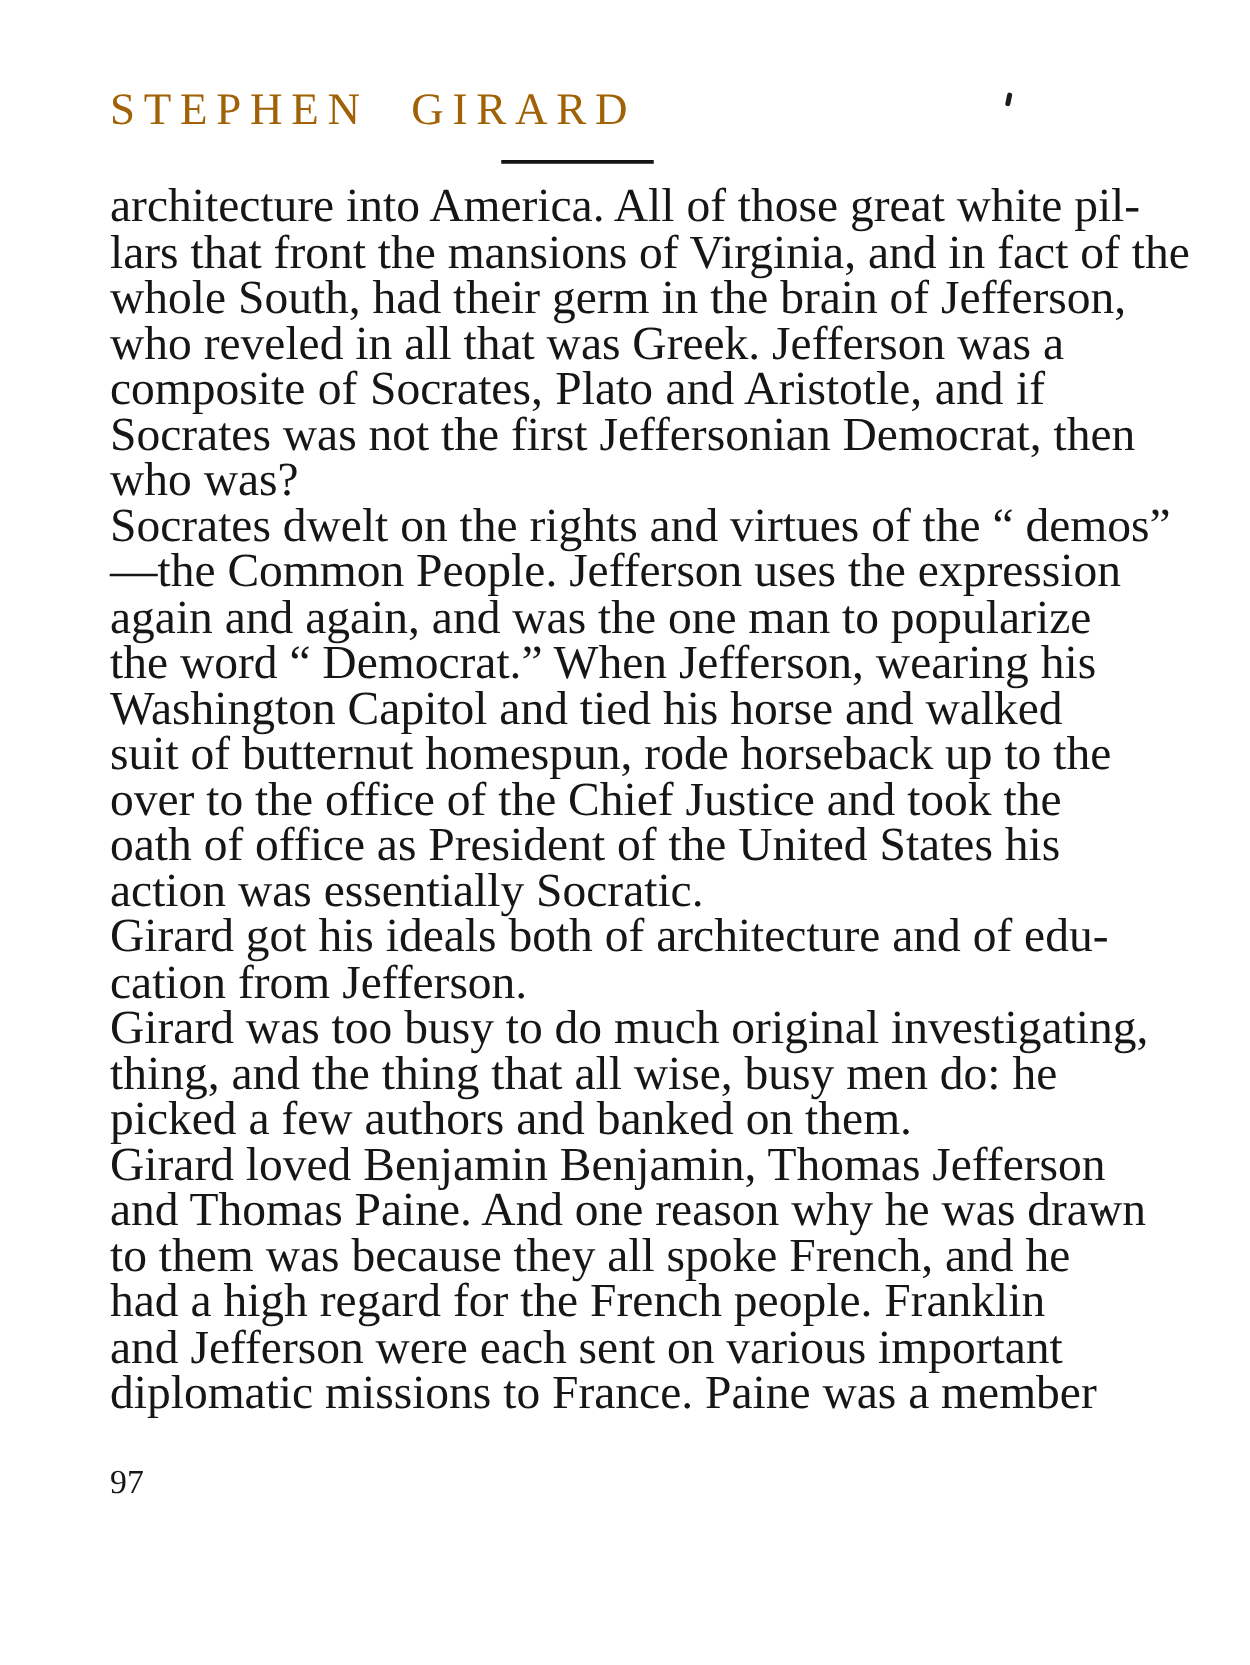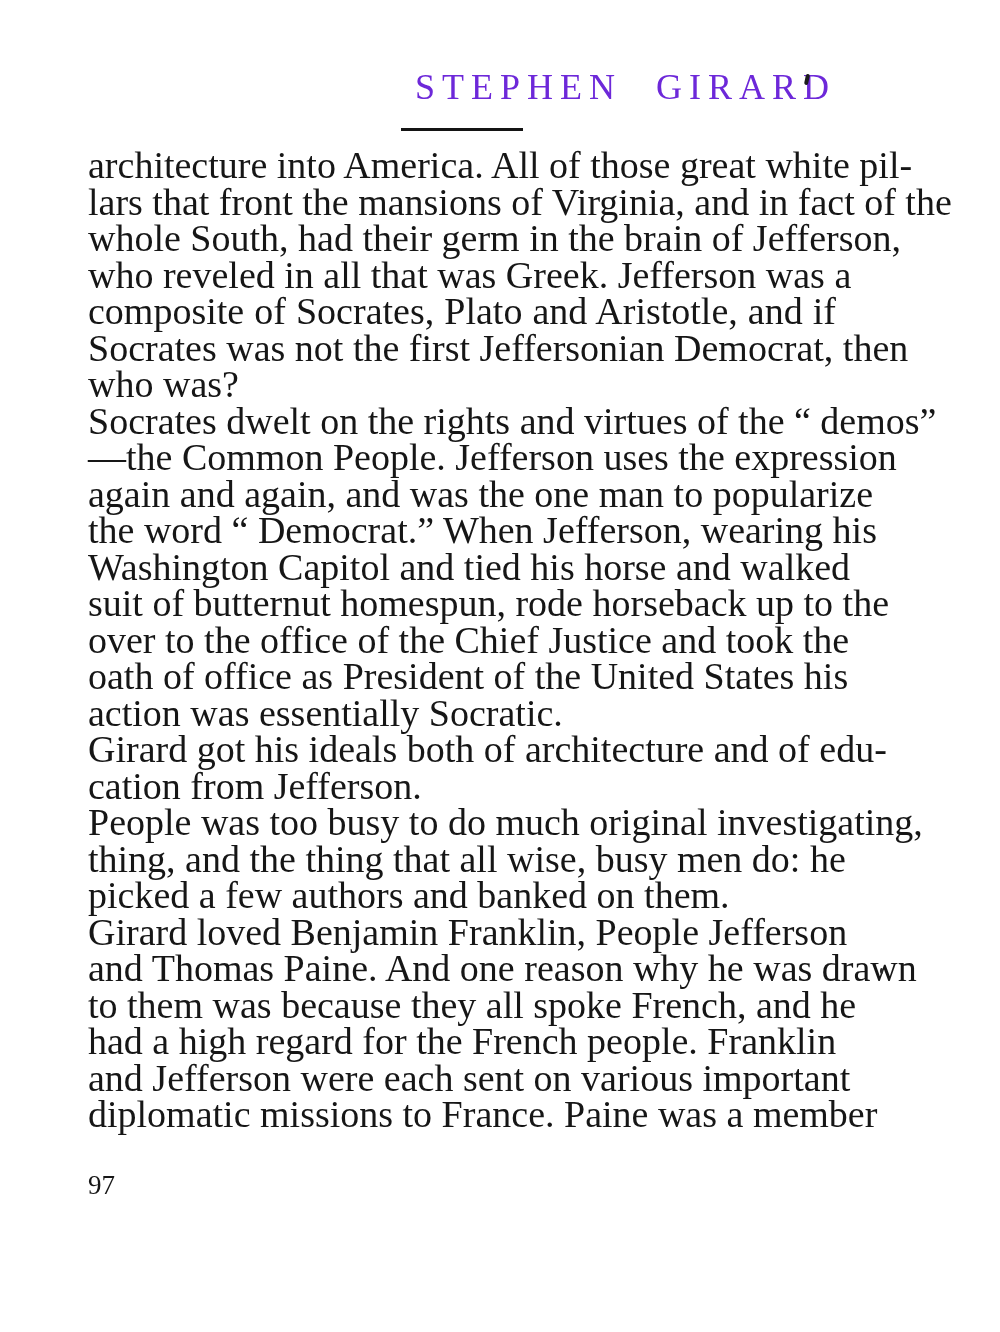--- a/index.html
+++ b/index.html
@@ -14,27 +14,27 @@
     background: #ffffff;
     color: #161616;
     font-family: "Liberation Serif", "DejaVu Serif", serif;
     overflow: hidden;
   }
   .title {
     position: absolute;
     top: 66px;
     left: 88px;
     width: 748px;
-    text-align: right;
+    text-align: left;
     font-size: 36px;
     letter-spacing: 7px;
     word-spacing: 18px;
     font-weight: 400;
     margin: 0;
-    color: #6d28d9;
+    color: #a16207;
   }
   .rule {
     position: absolute;
     top: 128px;
     left: 401px;
     width: 122px;
     height: 3px;
     background: #141414;
   }
   .body-text {
@@ -117,27 +117,27 @@
       <div class="line">oath of office as President of the United States his</div>
       <div class="line pend">action was essentially Socratic.</div>
     </div>
 
     <div>
       <div class="line">Girard got his ideals both of architecture and of edu-</div>
       <div class="line pend">cation from Jefferson.</div>
     </div>
 
     <div>
-      <div class="line">People was too busy to do much original investigating,</div>
+      <div class="line">Girard was too busy to do much original investigating,</div>
       <div class="line">thing, and the thing that all wise, busy men do: he</div>
       <div class="line pend">picked a few authors and banked on them.</div>
     </div>
 
     <div>
-      <div class="line">Girard loved Benjamin Franklin, People Jefferson</div>
+      <div class="line">Girard loved Benjamin Benjamin, Thomas Jefferson</div>
       <div class="line">and Thomas Paine. And one reason why he was drawn</div>
       <div class="line">to them was because they all spoke French, and he</div>
       <div class="line">had a high regard for the French people. Franklin</div>
       <div class="line">and Jefferson were each sent on various important</div>
       <div class="line">diplomatic missions to France. Paine was a member</div>
     </div>
 
   </div>
 
   <div class="speck-side"></div>

